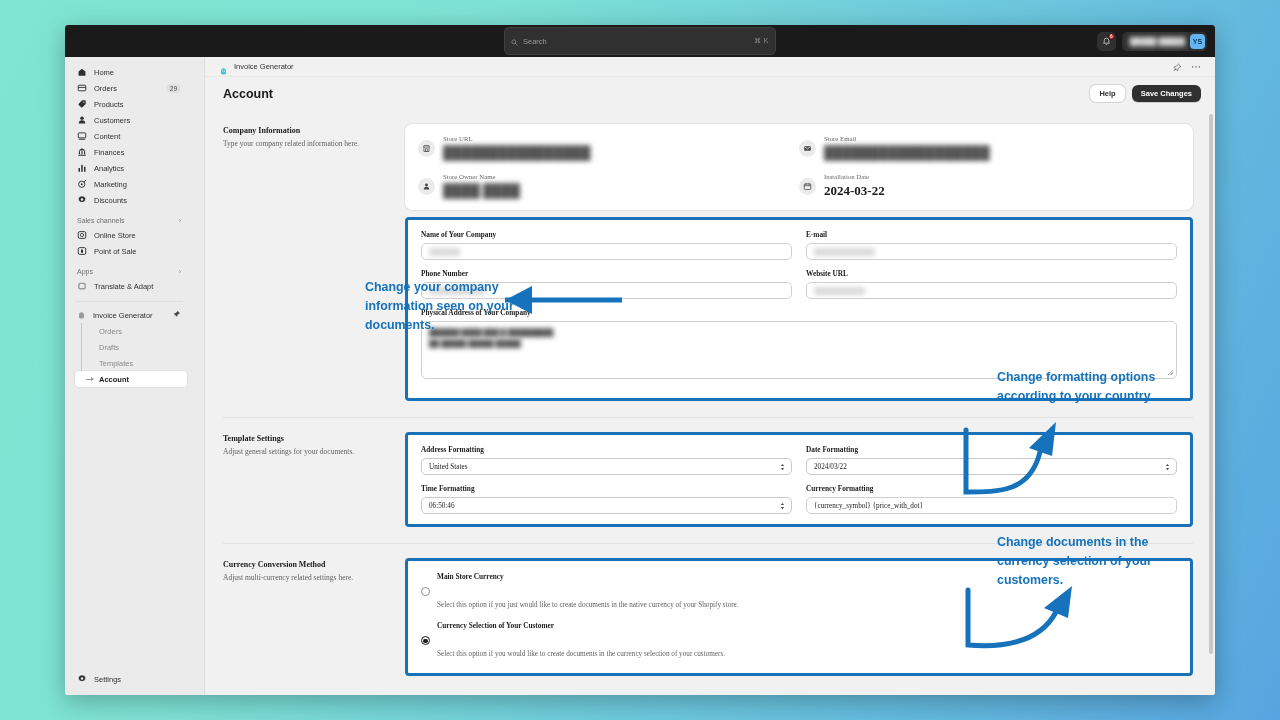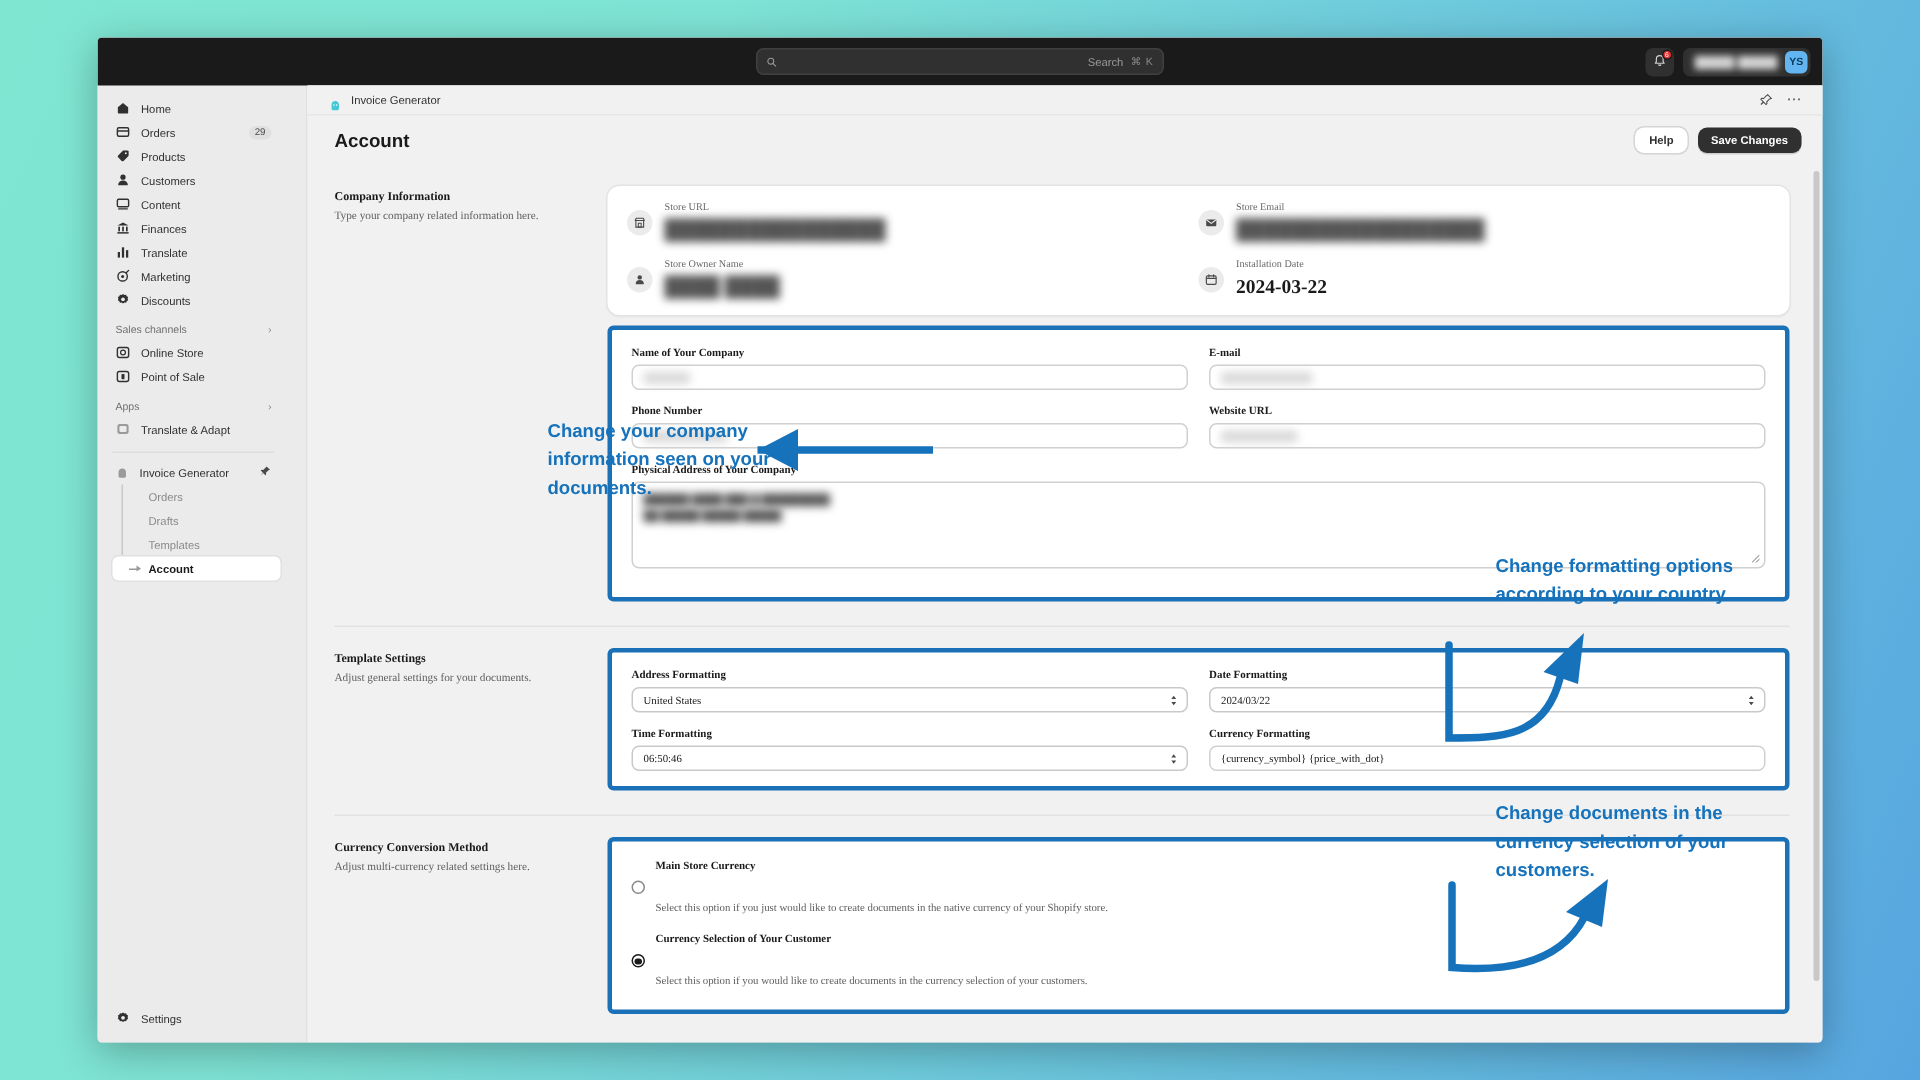--- a/index.html
+++ b/index.html
@@ -23,28 +23,27 @@
   }
 
   
   .topbar {
     height: 32px; flex: 0 0 32px;
     background: #1a1a1a;
     display: flex; align-items: center; justify-content: center;
     position: relative;
   }
   .searchbox {
-    width: 272px; height: 18px;
+    width: 272px; height: 28px;
     background: #303030;
     border: 1px solid #404040;
     border-radius: 5px;
     display: flex; align-items: center;
     padding: 0 6px;
     gap: 5px;
-    text-align: right;
   }
   .searchbox .ph { color: #9a9a9a; font-size: 7.5px; flex: 1; }
   .searchbox .kbd { color: #8a8a8a; font-size: 7px; letter-spacing: .5px; }
   .topbar-right {
     position: absolute; right: 8px; top: 0; height: 32px;
     display: flex; align-items: center; gap: 6px;
   }
   .bell-wrap {
     width: 19px; height: 19px; border-radius: 5px;
     background: #303030;
@@ -386,21 +385,21 @@
       </div>
 
       <div class="nav-item">
         <span class="ico">
           <svg width="10" height="10" viewBox="0 0 16 16">
               <rect x="2.4" y="8" width="2.4" height="6" fill="#303030"></rect>
               <rect x="6.8" y="3" width="2.4" height="11" fill="#303030"></rect>
               <rect x="11.2" y="6" width="2.4" height="8" fill="#303030"></rect>
             </svg>
         </span>
-        <span class="lbl">Translate</span>
+        <span class="lbl">Analytics</span>
       </div>
 
       <div class="nav-item">
         <span class="ico">
           <svg width="10" height="10" viewBox="0 0 16 16">
               <circle cx="7.6" cy="8.4" r="5" fill="none" stroke="#303030" stroke-width="1.5"></circle>
               <circle cx="7.6" cy="8.4" r="1.6" fill="#303030"></circle>
               <path d="M11.4 4.6 14 2" stroke="#303030" stroke-width="1.5" stroke-linecap="round"></path>
             </svg>
         </span>

